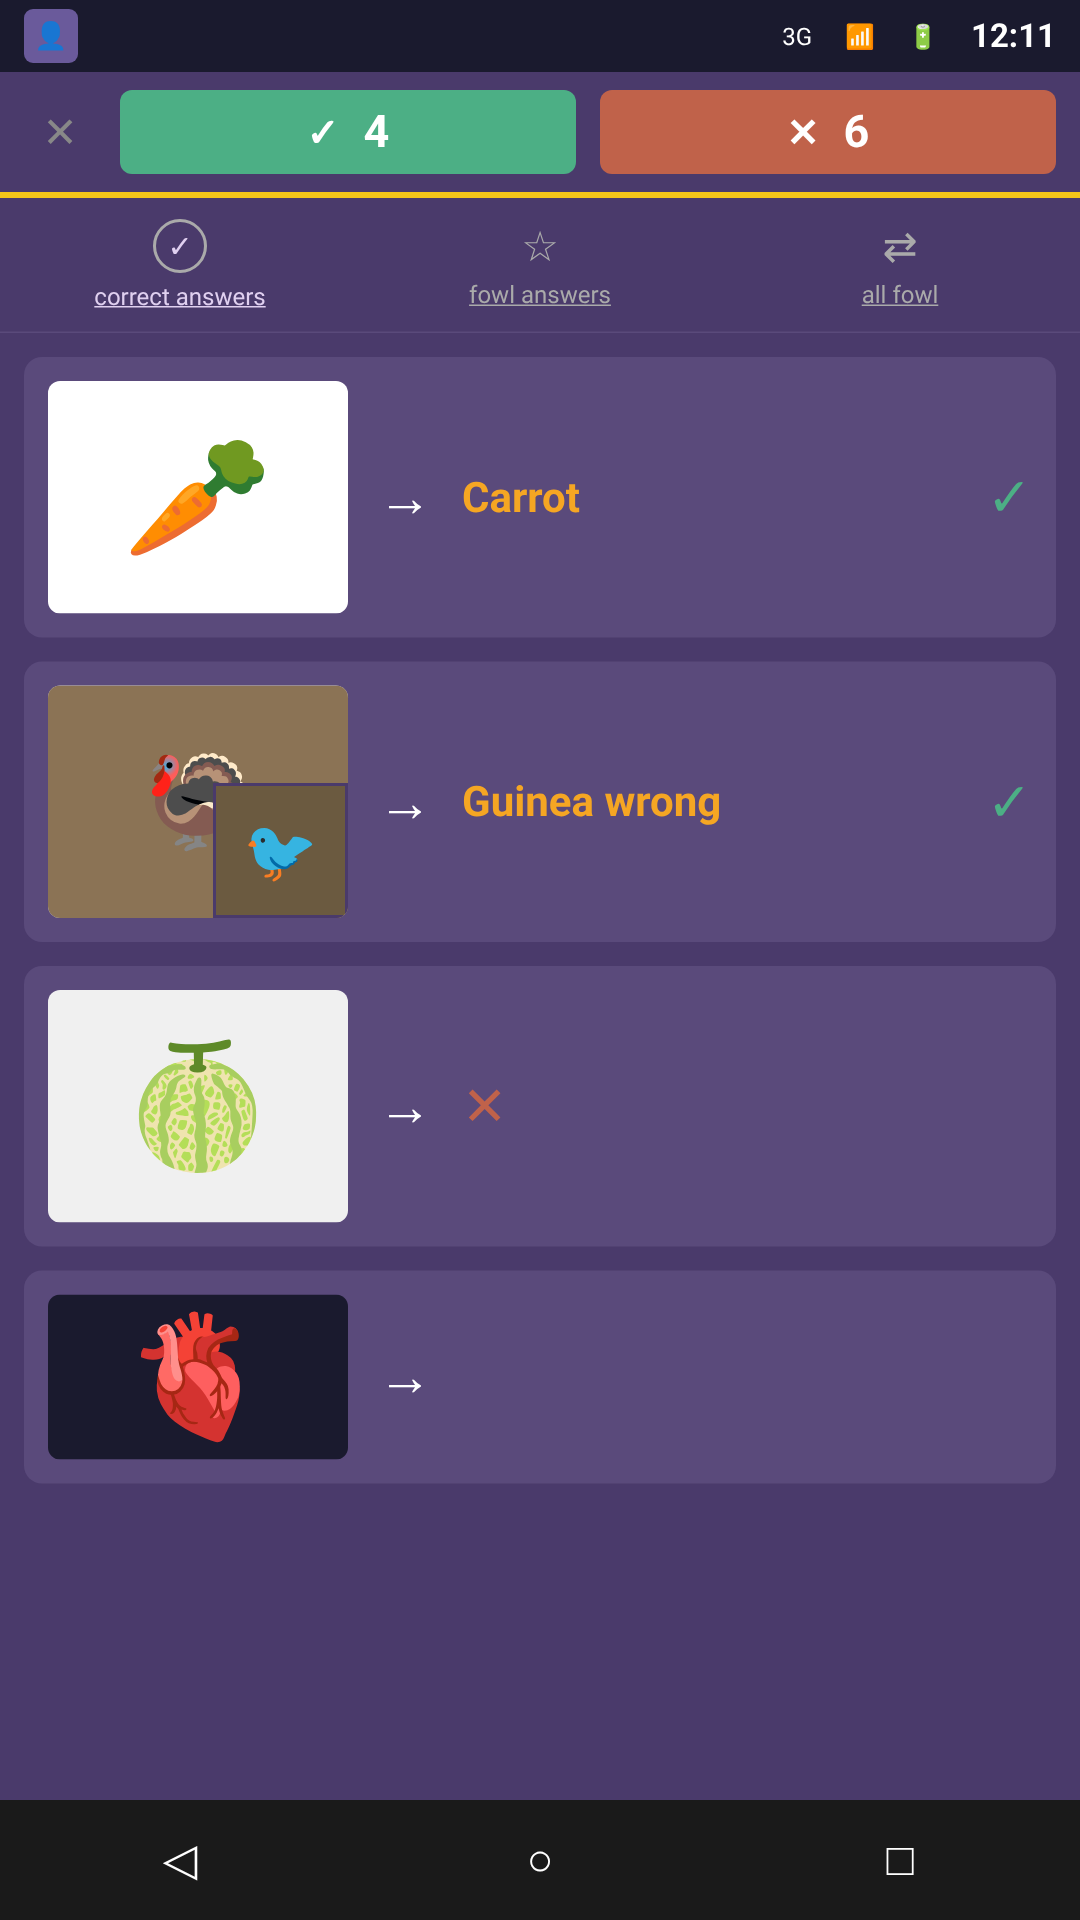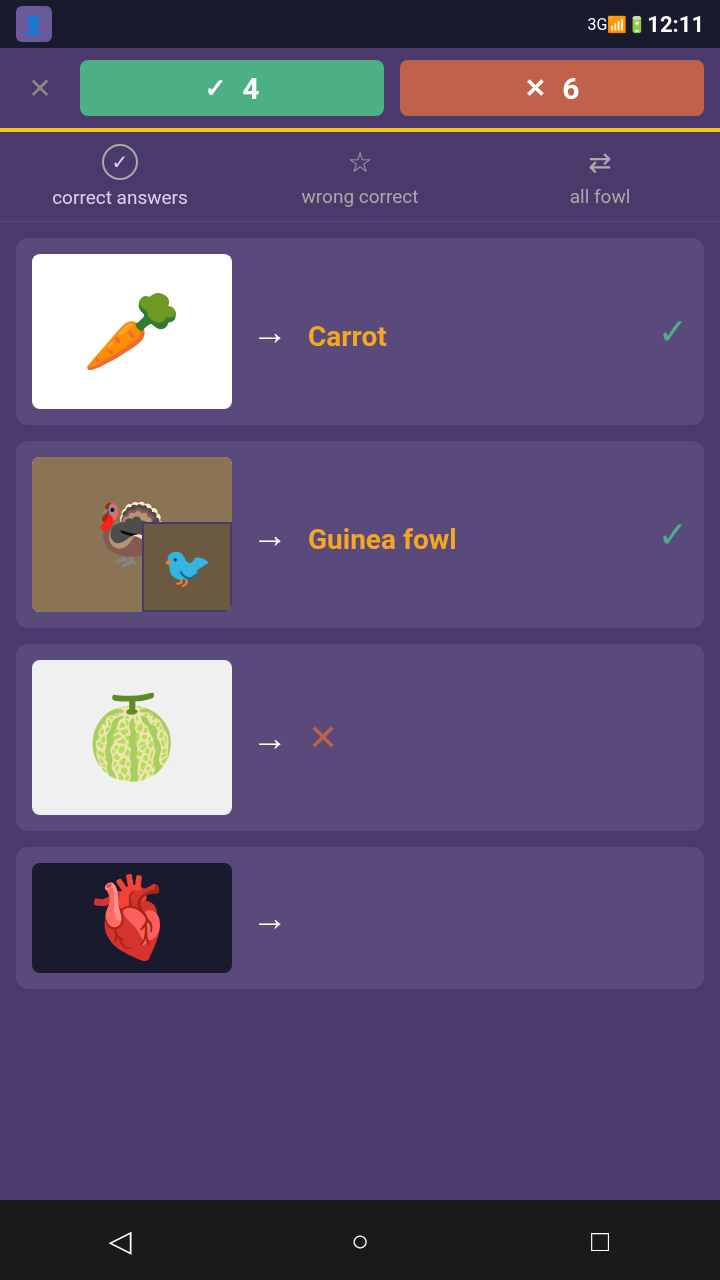--- a/index.html
+++ b/index.html
@@ -22,21 +22,21 @@
       padding: 0 16px;
     }
     .status-bar-left {
       display: flex;
       align-items: center;
       gap: 8px;
     }
     .status-bar-right {
       display: flex;
       align-items: center;
-      gap: 0;
+      gap: 22px;
       color: white;
       font-size: 20px;
     }
     .status-time {
       color: white;
       font-size: 22px;
       font-weight: bold;
     }
     .status-icon {
       color: white;
@@ -113,22 +113,23 @@
       color: #aaa;
       flex: 1;
     }
     .tab-item.active {
       color: #e0d0f0;
     }
     .tab-icon {
       font-size: 28px;
     }
     .tab-label {
-      font-size: 19px;
+      font-size: 16px;
       text-align: right;
+      text-decoration: underline;
     }
 
     
     .quiz-list {
       padding: 16px;
       display: flex;
       flex-direction: column;
       gap: 16px;
     }
     .quiz-card {
@@ -150,21 +151,21 @@
       position: relative;
     }
     .quiz-arrow {
       color: white;
       font-size: 36px;
       flex-shrink: 0;
     }
     .quiz-answer {
       flex: 1;
       display: flex;
-      align-items: flex-end;
+      align-items: center;
       justify-content: space-between;
     }
     .quiz-word {
       font-size: 28px;
       font-weight: bold;
       color: #f5a623;
     }
     .quiz-result-icon {
       font-size: 36px;
     }
@@ -299,21 +300,21 @@
 
 <div class="yellow-line"></div>
 
 <div class="tab-bar">
   <div class="tab-item active">
     <span class="tab-icon" style="font-size:30px; border: 2px solid #aaa; border-radius:50%; width:36px;height:36px;display:flex;align-items:center;justify-content:center; font-size:20px;">✓</span>
     <span class="tab-label">correct answers</span>
   </div>
   <div class="tab-item">
     <span class="tab-icon">☆</span>
-    <span class="tab-label">wrong correct</span>
+    <span class="tab-label">fowl answers</span>
   </div>
   <div class="tab-item">
     <span class="tab-icon">⇄</span>
     <span class="tab-label">all fowl</span>
   </div>
 </div>
 
 <div class="quiz-list" style="padding-bottom:100px;">
 
   <div class="quiz-card">
@@ -329,21 +330,21 @@
 
   <div class="quiz-card">
     <div class="quiz-image">
       <div class="guinea-bg">
         🦃
         <div class="guinea-overlay">🐦</div>
       </div>
     </div>
     <div class="quiz-arrow">→</div>
     <div class="quiz-answer">
-      <span class="quiz-word">Guinea fowl</span>
+      <span class="quiz-word">Guinea wrong</span>
       <span class="quiz-result-icon correct">✓</span>
     </div>
   </div>
 
   <div class="quiz-card">
     <div class="quiz-image">
       <div class="jackfruit-bg">🍈</div>
     </div>
     <div class="quiz-arrow">→</div>
     <div class="quiz-answer">

